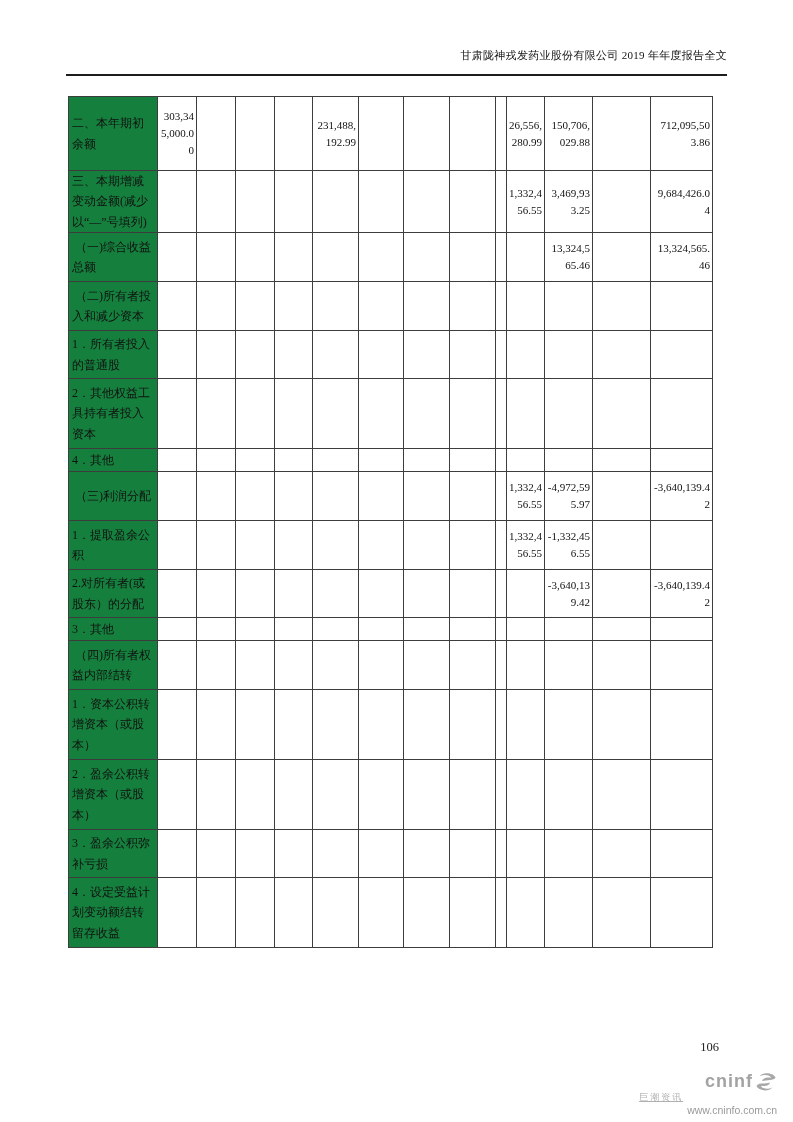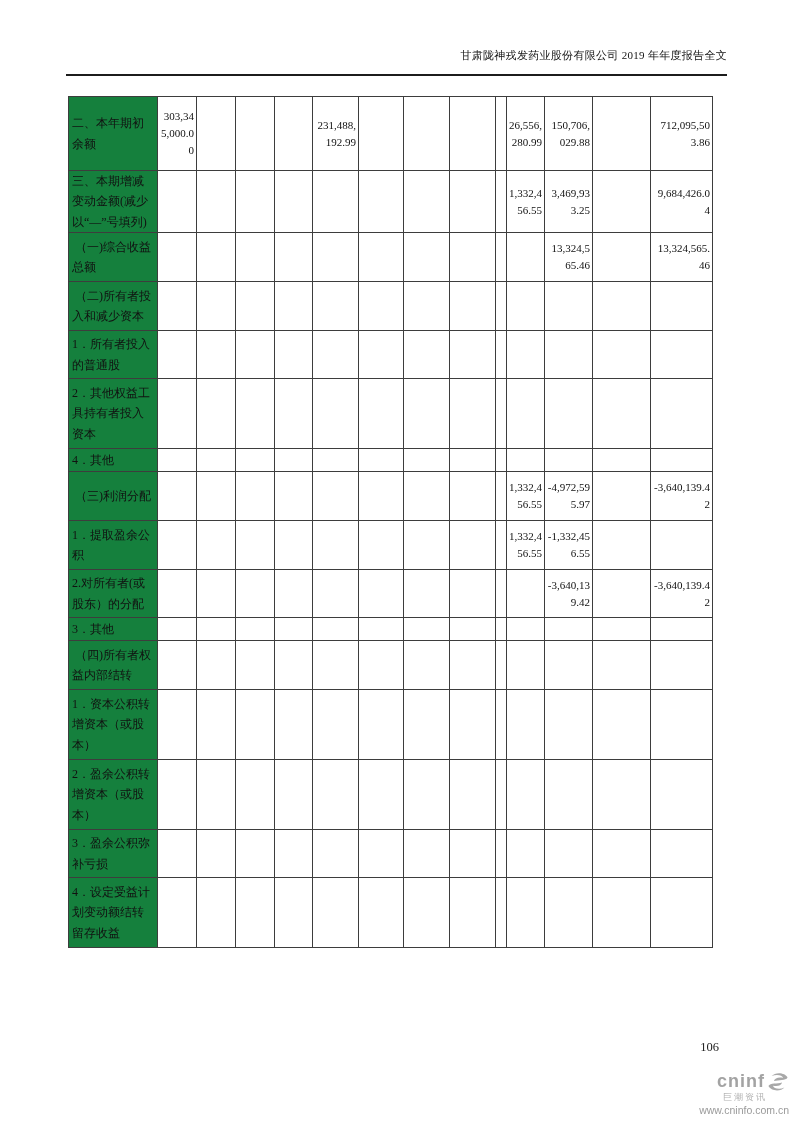--- a/index.html
+++ b/index.html
@@ -54,33 +54,33 @@
     padding:0 2px;
     background:#ffffff;
   }
   
   .page-number{
     position:absolute;right:74px;top:1040px;
     font-size:12.5px;color:#222;
     font-family:"Liberation Serif","DejaVu Serif",serif;
   }
   .cninfo-logo{
-    position:absolute;right:4px;top:1072px;
-    text-align:right;
+    position:absolute;right:16px;top:1072px;
+    text-align:left;
     line-height:1.1;
     color:#a3a3a3;
     font-family:"Liberation Sans","DejaVu Sans",sans-serif;
   }
   .cninfo-top{display:flex;align-items:center;justify-content:flex-end;gap:2px;}
   .cninfo-brand{
     font-size:18px;font-weight:bold;letter-spacing:1px;color:#a3a3a3;
   }
   .cninfo-icon{width:22px;height:20px;display:inline-block;}
   .cninfo-caption{
-    font-size:9px;letter-spacing:2px;color:#b0b0b0;margin-top:1px;margin-right:22px;
+    font-size:9px;letter-spacing:2px;color:#b0b0b0;margin-top:1px;margin-right:22px;text-decoration:underline;
   }
   .cninfo-url{
     font-size:10.5px;color:#9a9a9a;margin-top:2px;margin-left:48px;
   }
 </style>
 </head>
 <body>
 
 <div class="page">
 

